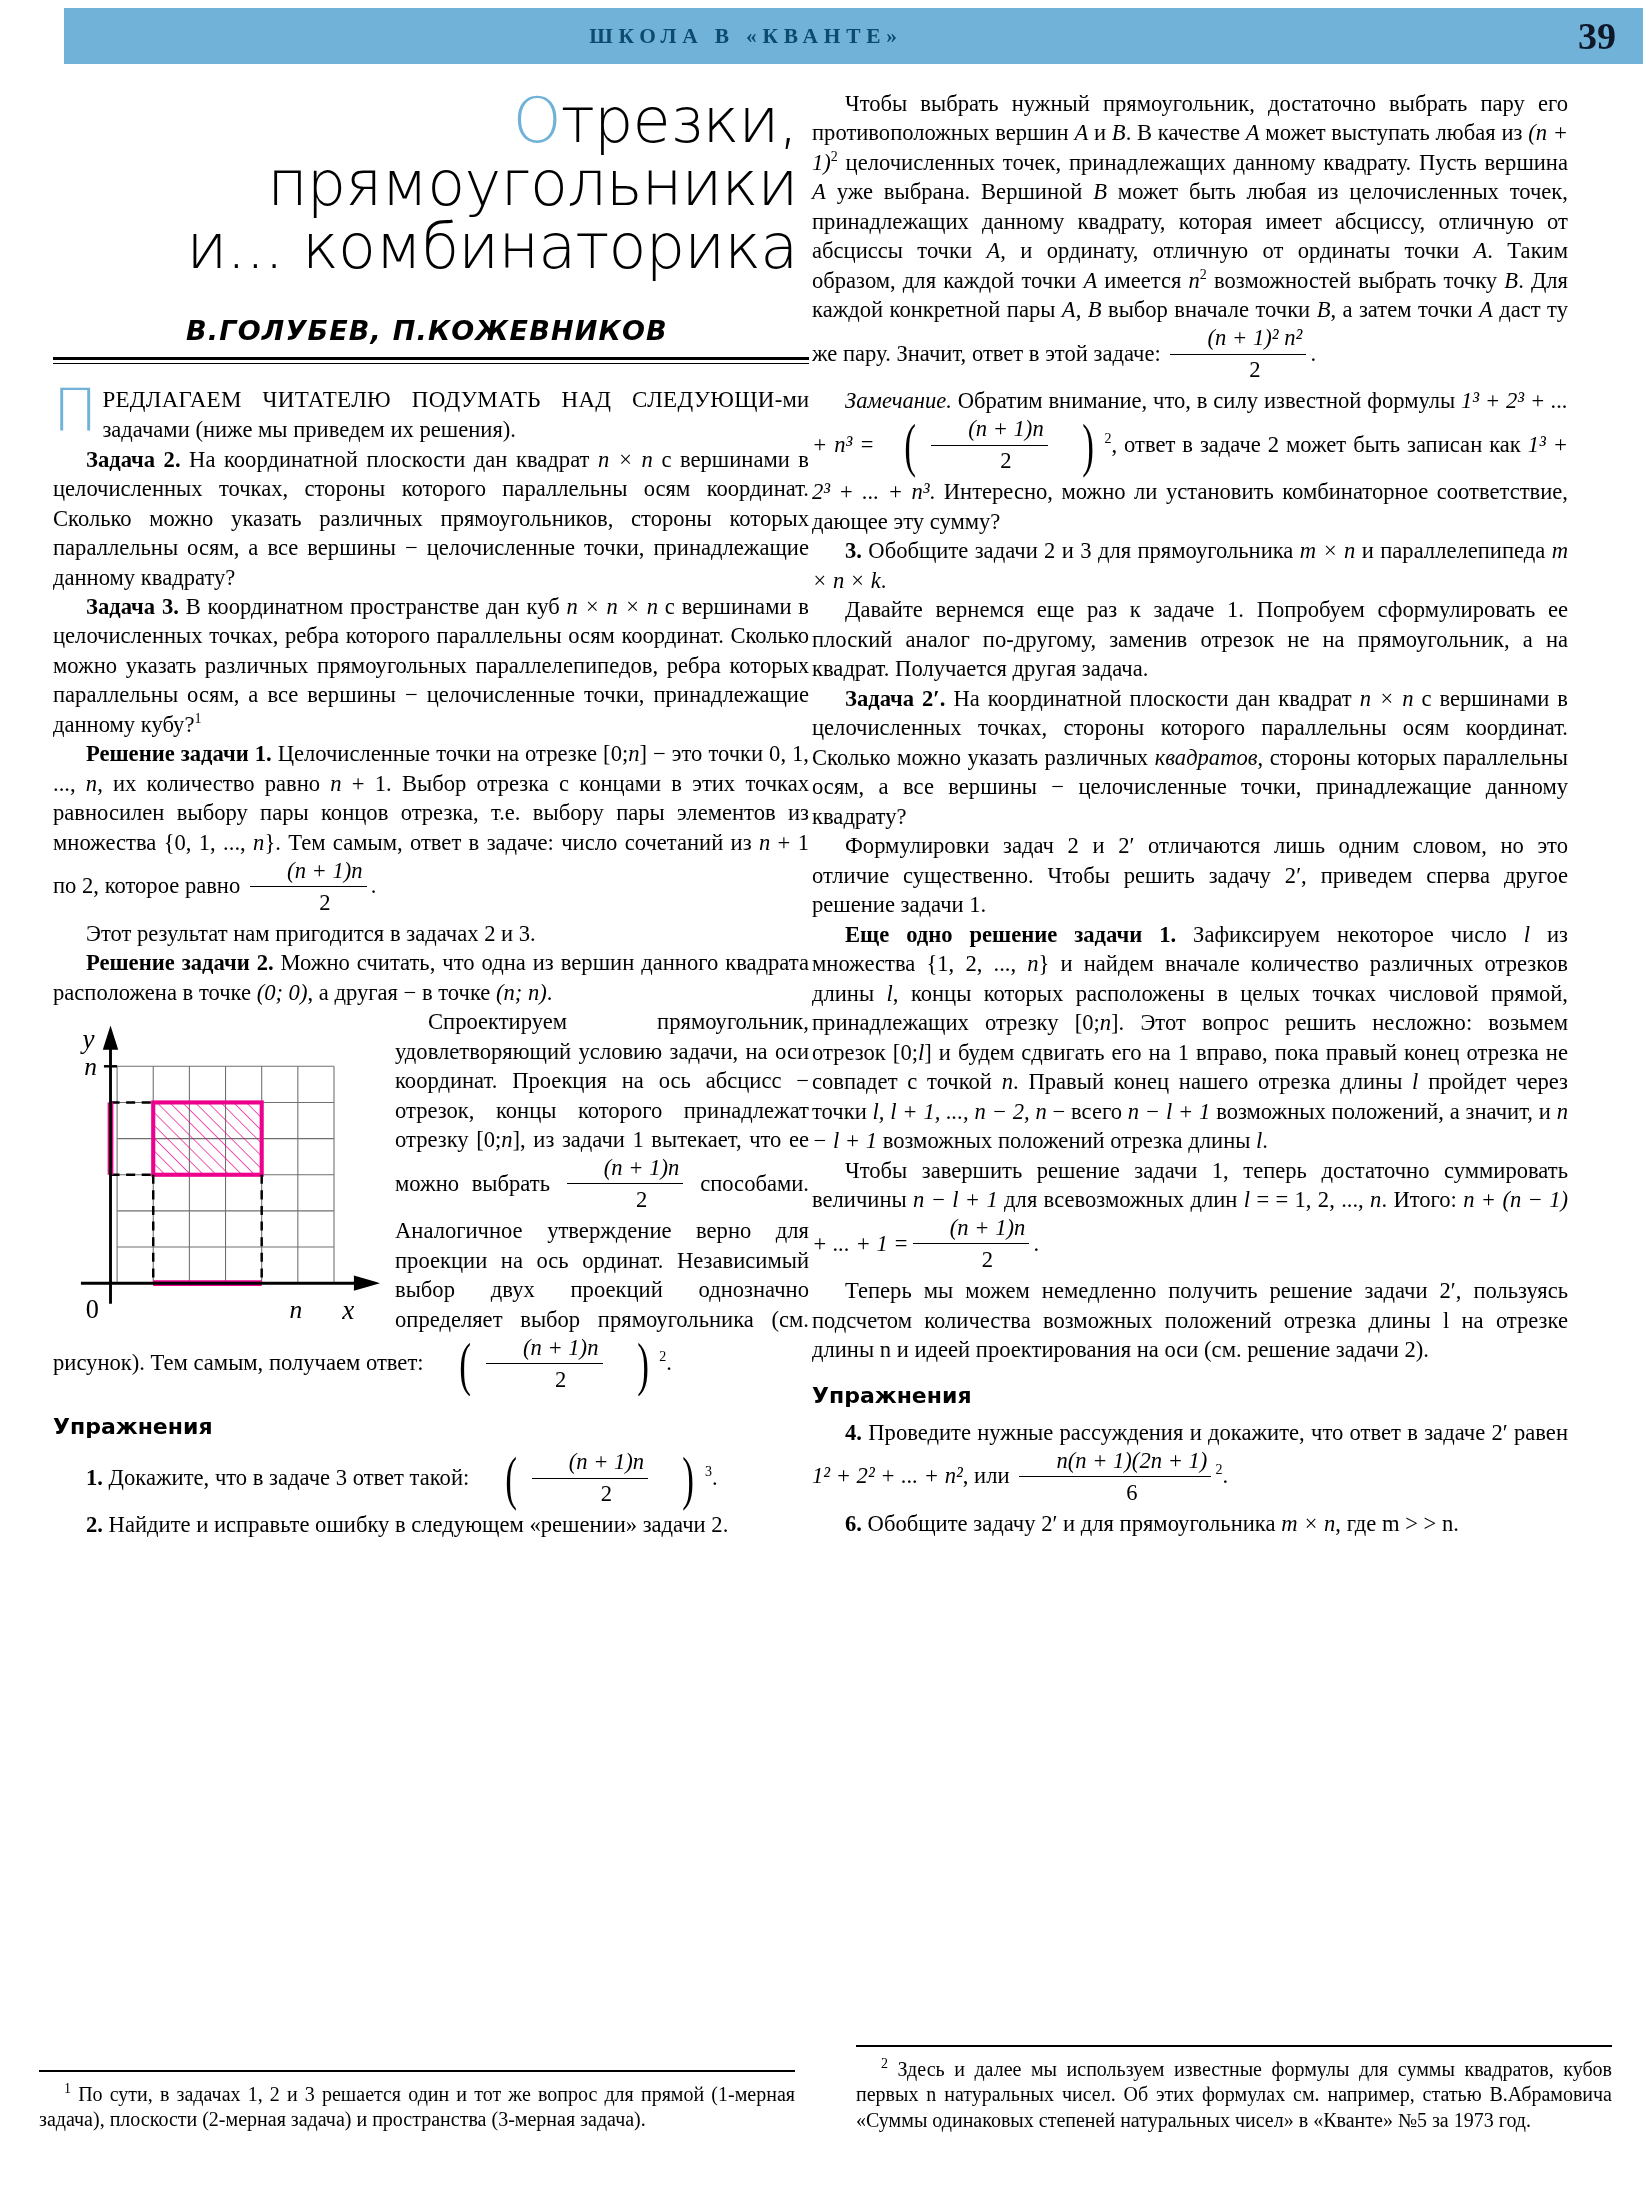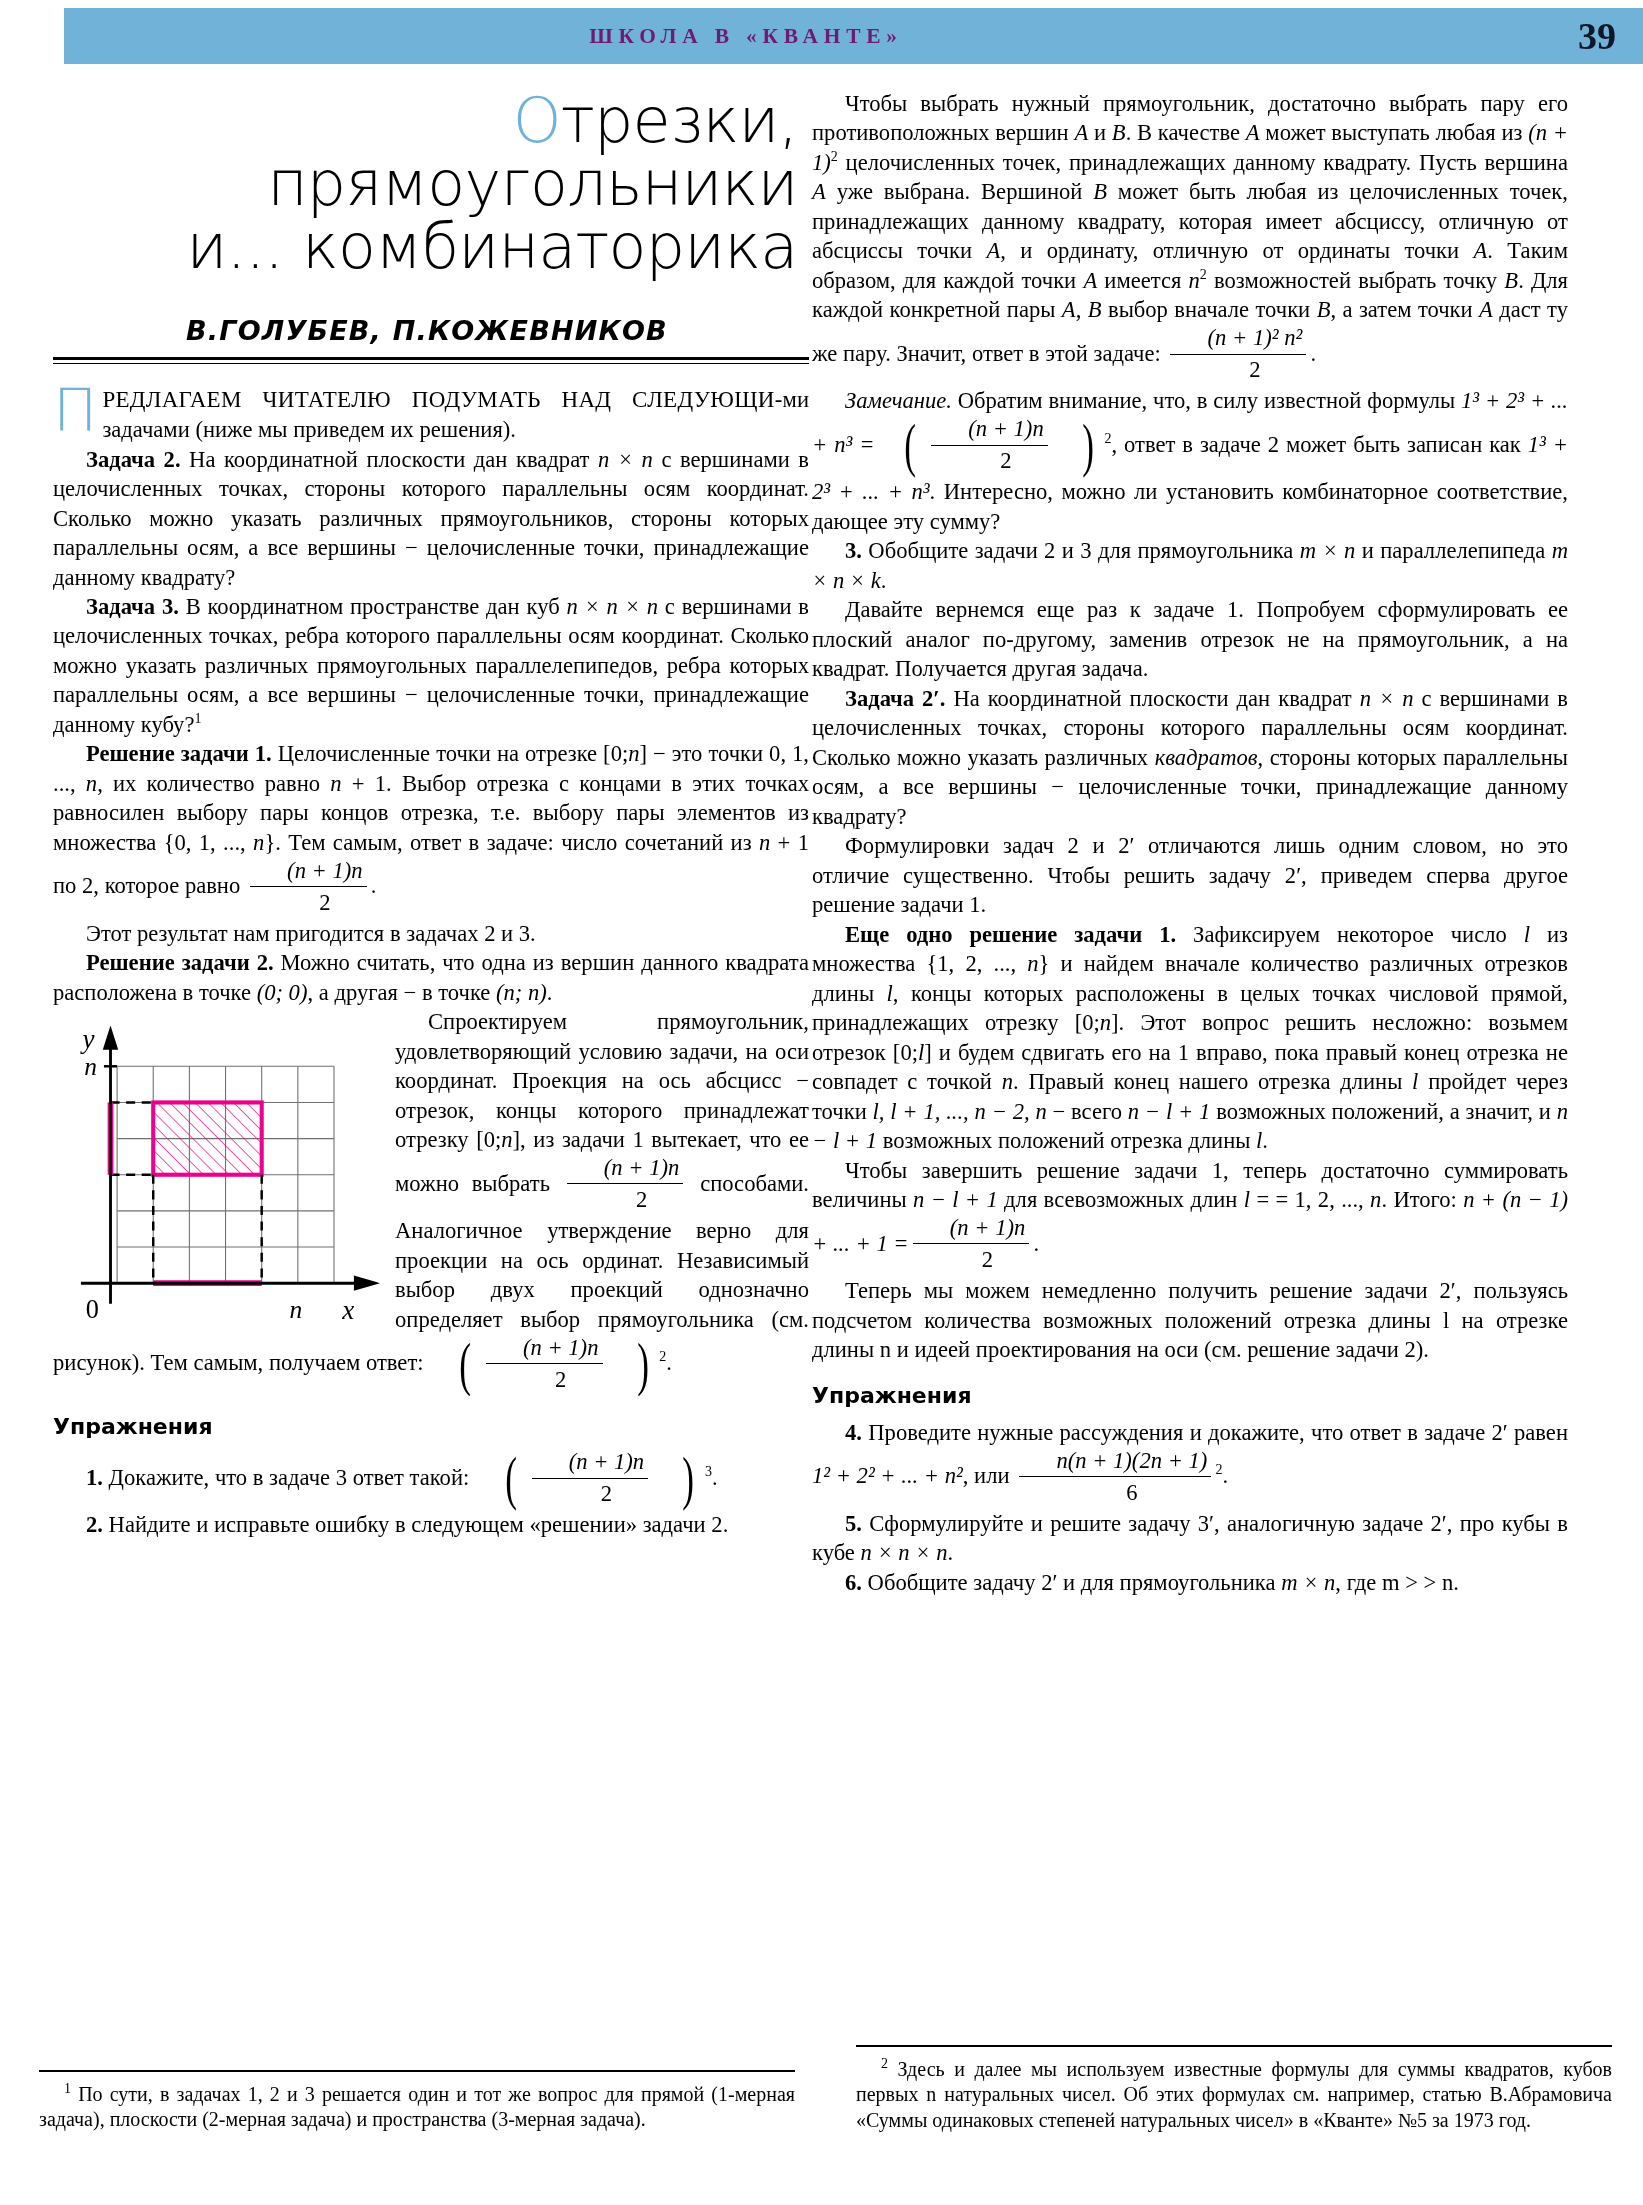--- a/index.html
+++ b/index.html
@@ -31,21 +31,21 @@
     position: absolute;
     left: 0;
     top: 50%;
     transform: translateY(-50%);
     width: 1364px;
     text-align: center;
     font-family: "Liberation Serif", "DejaVu Serif", serif;
     font-weight: bold;
     font-size: 21.4px;
     letter-spacing: 5.8px;
-    color: #701a75;
+    color: #0c4a6e;
   }
   .header-pageno {
     position: absolute;
     right: 28px;
     top: 50%;
     transform: translateY(-50%);
     font-family: "Liberation Serif", "DejaVu Serif", serif;
     font-weight: bold;
     font-size: 38px;
     color: #0f172a;
@@ -310,21 +310,20 @@
     <p class="body"><b class="lbl">Еще одно решение задачи 1.</b> <span>Зафиксируем некоторое число </span><i class="mv">l</i><span> из множества {1, 2, ..., </span><i class="mv">n</i><span>} и найдем вначале количество различных отрезков длины </span><i class="mv">l</i><span>, концы которых расположены в целых точках числовой прямой, принадлежащих отрезку [0;</span><i class="mv">n</i><span>]. Этот вопрос решить несложно: возьмем отрезок [0;</span><i class="mv">l</i><span>] и будем сдвигать его на 1 вправо, пока правый конец отрезка не совпадет с точкой </span><i class="mv">n</i><span>. Правый конец нашего отрезка длины </span><i class="mv">l</i><span> пройдет через точки </span><i class="mv">l, l + 1, ..., n − 2, n</i><span> − всего </span><i class="mv">n − l + 1</i><span> возможных положений, а значит, и </span><i class="mv">n − l + 1</i><span> возможных положений отрезка длины </span><i class="mv">l</i><span>.</span></p>
 
     <p class="body"><span>Чтобы завершить решение задачи 1, теперь достаточно суммировать величины </span><i class="mv">n − l + 1</i><span> для всевозможных длин </span><i class="mv">l</i><span> = = 1, 2, ..., </span><i class="mv">n</i><span>. Итого: </span><i class="mv">n + (n − 1) + ... + 1 =</i><span class="frac"><span class="num">(n + 1)n</span><span class="den">2</span></span><span>.</span></p>
 
     <p class="body">Теперь мы можем немедленно получить решение задачи 2′, пользуясь подсчетом количества возможных положений отрезка длины l на отрезке длины n и идеей проектирования на оси (см. решение задачи 2).</p>
 
     <div class="sec-head">Упражнения</div>
 
     <p class="body"><b class="lbl">4.</b> <span>Проведите нужные рассуждения и докажите, что ответ в задаче 2′ равен </span><i class="mv">1² + 2² + ... + n²</i><span>, или </span><span class="frac"><span class="num">n(n + 1)(2n + 1)</span><span class="den">6</span></span><sup class="fn">2</sup><span>.</span></p>
 
-    <p class="body"><b class="lbl">5.</b> <span>Сформулируйте и решите задачу 3′, аналогичную задаче 2′, про кубы в кубе </span><i class="mv">n × n × n</i><span>.</span></p>
 
     <p class="body"><b class="lbl">6.</b> <span>Обобщите задачу 2′ и для прямоугольника </span><i class="mv">m × n</i><span>, где m &gt; &gt; n.</span></p>
   </div>
 
   <div class="footzone-left">
     <hr class="foot-rule">
     <p class="footnote"><sup class="fn">1</sup> <span>По сути, в задачах 1, 2 и 3 решается один и тот же вопрос для прямой (1-мерная задача), плоскости (2-мерная задача) и пространства (3-мерная задача).</span></p>
   </div>
 
   <div class="footzone-right">

